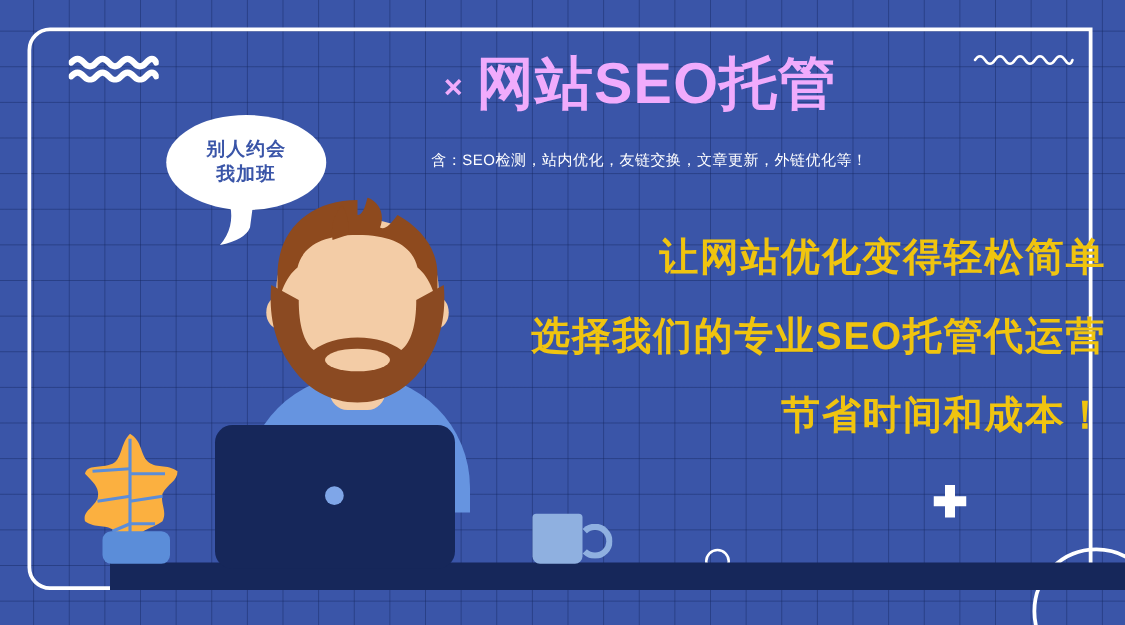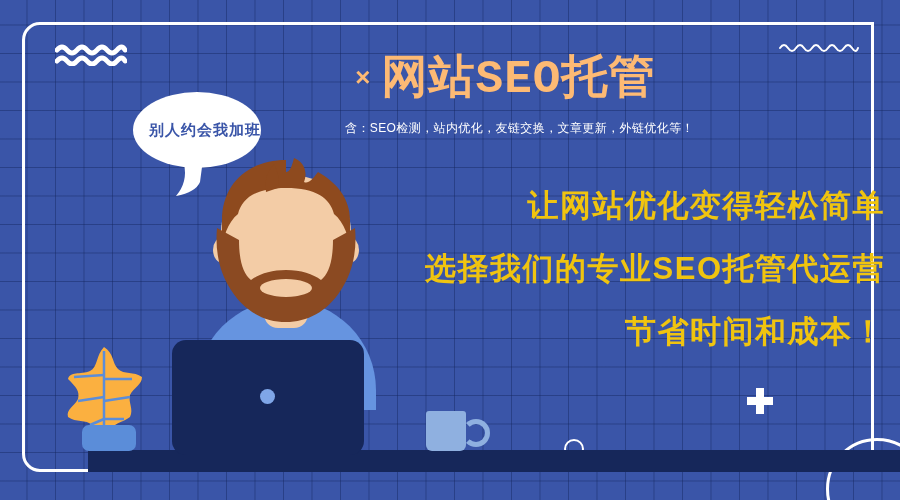--- a/index.html
+++ b/index.html
@@ -45,44 +45,44 @@
   .small-circle{
     position:absolute;left:564px;top:439px;width:16px;height:16px;
     border:2px solid #ffffff;border-radius:50%;
   }
   .big-circle{
     position:absolute;left:826px;top:438px;width:96px;height:96px;
     border:3px solid #ffffff;border-radius:50%;
   }
   
   .headline{
-    position:absolute;left:355px;top:56px;width:530px;
-    color:#fdba74;
+    position:absolute;left:355px;top:42px;width:530px;
+    color:#f0abfc;
     font-size:46px;font-weight:bold;letter-spacing:1px;
-    line-height:1.05;white-space:nowrap;font-family:Liberation Mono, monospace;
+    line-height:1.05;white-space:nowrap;
   }
   .headline .x{
     font-size:26px;vertical-align:middle;margin-right:10px;font-weight:bold;
   }
   .subline{
     position:absolute;left:345px;top:120px;width:540px;
     color:#ffffff;font-size:12px;letter-spacing:.4px;white-space:nowrap;
   }
   
   .slogan{position:absolute;left:340px;top:190px;width:545px;text-align:right;}
   .slogan .ln{
     color:#F0C40F;font-size:31px;font-weight:bold;letter-spacing:1.5px;
     line-height:1;margin-bottom:32px;white-space:nowrap;
   }
   .slogan .ln:last-child{margin-bottom:0;font-family:Liberation Serif, serif;}
   
   .bubble{
     position:absolute;left:133px;top:92px;width:128px;height:76px;
     background:#ffffff;border-radius:50%;
-    display:flex;flex-direction:row;align-items:center;justify-content:flex-end;
+    display:flex;flex-direction:column;align-items:center;justify-content:center;
     z-index:6;
   }
   .bubble .bl{
     color:#3A55A8;font-size:15px;font-weight:bold;line-height:1.35;letter-spacing:1px;
   }
   .bubble-tail{
     position:absolute;left:170px;top:152px;z-index:5;
   }
   .body-shirt{
     position:absolute;left:196px;top:300px;width:180px;height:110px;

